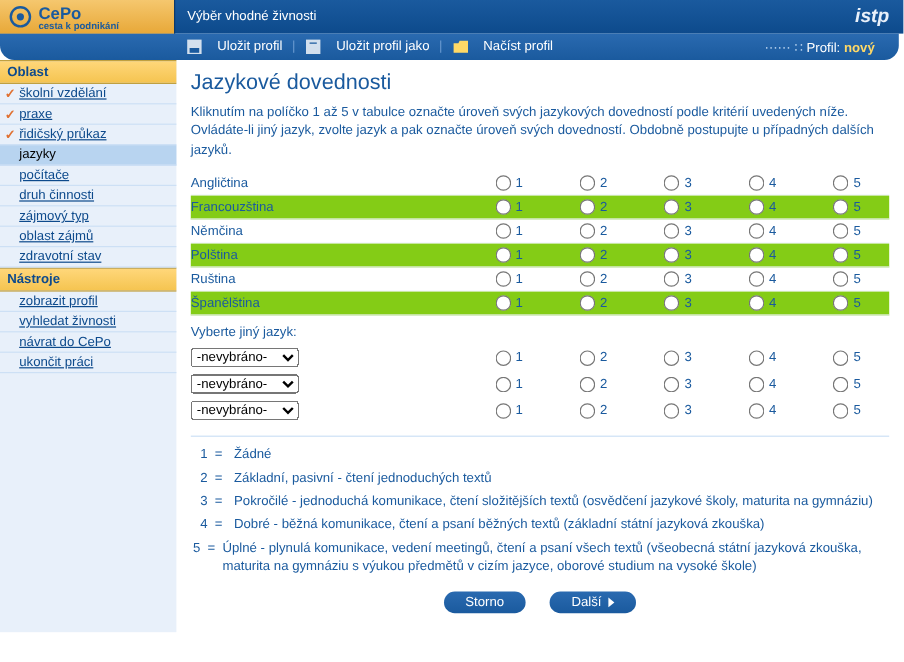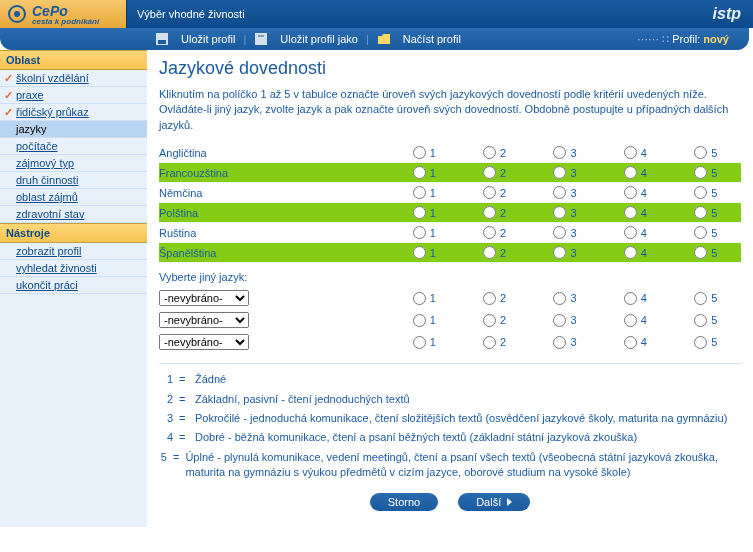--- a/index.html
+++ b/index.html
@@ -1,18 +1,18 @@
 <!DOCTYPE html>
 <html><head>
 <meta charset="utf-8">
 <style>
 * { box-sizing: border-box; margin: 0; padding: 0; }
 body { font-family: Arial, sans-serif; font-size: 11px; background: #fff; width: 753px; }
 .header { background: linear-gradient(to bottom, #1a5a9e, #0d4a8c); height: 28px; display: flex; align-items: center; color: #fff; }
-.logo-area { background: linear-gradient(to bottom, #f5c76e, #e8a838); width: 127px; height: 28px; display: flex; align-items: center; padding-left: 8px; gap: 6px; border-right: 1px solid #0d3a6c; font-style: italic; }
+.logo-area { background: linear-gradient(to bottom, #f5c76e, #e8a838); width: 146px; height: 28px; display: flex; align-items: center; padding-left: 8px; gap: 6px; border-right: 1px solid #0d3a6c; }
 .logo-circle { width: 18px; height: 18px; border: 2px solid #1a5a9e; border-radius: 50%; position: relative; }
 .logo-circle::after { content: ''; position: absolute; width: 6px; height: 6px; background: #1a5a9e; border-radius: 50%; top: 4px; left: 4px; }
 .logo-text { color: #1a5a9e; font-weight: bold; }
 .logo-main { font-size: 14px; }
 .logo-sub { font-size: 8px; display: block; margin-top: -2px; }
 .header-title { flex: 1; padding-left: 10px; font-size: 11px; }
 .istp { font-size: 16px; font-weight: bold; font-style: italic; padding-right: 12px; color: #e8f0fa; }
 .toolbar { background: linear-gradient(to bottom, #2a6ab0, #1a5a9e); height: 22px; display: flex; align-items: center; color: #fff; padding-left: 147px; font-size: 11px; border-radius: 0 0 12px 12px; margin-right: 4px; }
 .toolbar-item { display: flex; align-items: center; gap: 12px; padding: 0 8px; cursor: pointer; }
 .toolbar-sep { color: #6a9ad0; }
@@ -96,27 +96,28 @@
 </div>
 
 <div class="body">
   <div class="sidebar" id="sidebar">
       <div class="side-head">Oblast</div>
       <div class="side-item checked">školní vzdělání</div>
       <div class="side-item checked">praxe</div>
       <div class="side-item checked">řidičský průkaz</div>
       <div class="side-item active">jazyky</div>
       <div class="side-item">počítače</div>
+      <div class="side-item">druh činnosti</div>
       <div class="side-item">zájmový typ</div>
-      <div class="side-item">druh činnosti</div>
       <div class="side-item">oblast zájmů</div>
       <div class="side-item">zdravotní stav</div>
       <div class="side-head">Nástroje</div>
       <div class="side-item">zobrazit profil</div>
       <div class="side-item">vyhledat živnosti</div>
+      <div class="side-item">návrat do CePo</div>
       <div class="side-item">ukončit práci</div>
     </div>
   <div class="content">
     <h1>Jazykové dovednosti</h1>
     <p class="instr">
       <span>Kliknutím na políčko 1 až 5 v tabulce označte úroveň svých jazykových dovedností podle kritérií uvedených níže.</span><br>
       <span>Ovládáte-li jiný jazyk, zvolte jazyk a pak označte úroveň svých dovedností. Obdobně postupujte u případných dalších jazyků.</span>
     </p>
     <div class="lang-table" id="lang-table">
         <div class="lang-row">

